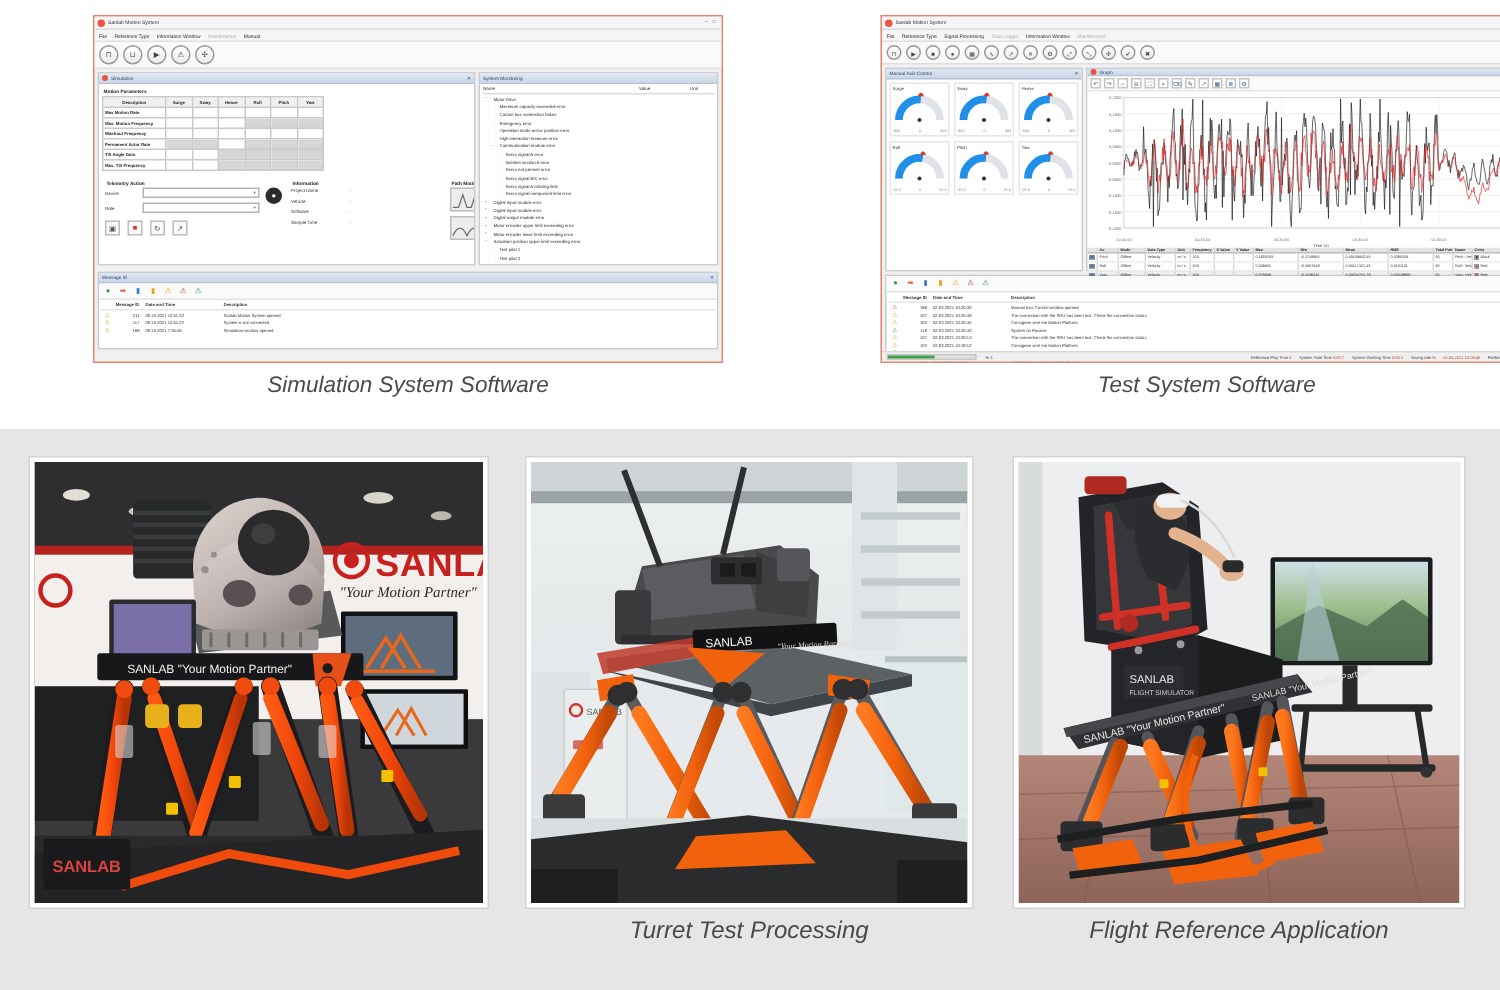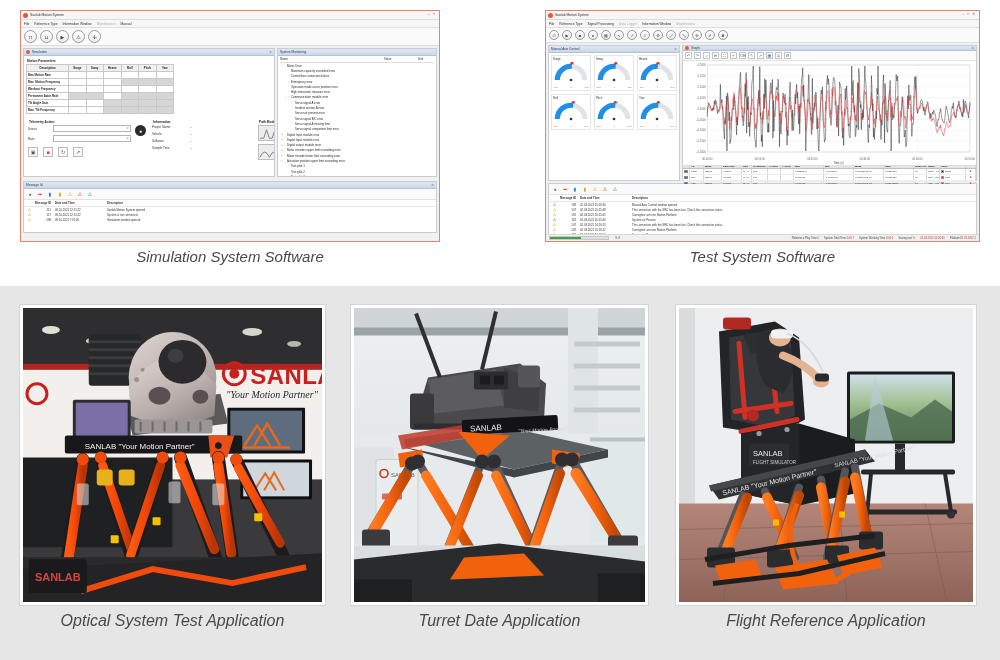--- a/index.html
+++ b/index.html
@@ -3,21 +3,21 @@
 <meta charset="utf-8">
 <style>
   * { box-sizing: border-box; }
   html, body { margin:0; padding:0; }
   body {
     width:1000px; height:660px;
     font-family:"Liberation Sans", sans-serif;
     background:#ffffff;
     overflow:hidden;
   }
-  .page { position:relative; width:1000px; height:660px; }
+  .page { position:relative; width:1000px; height:660px;padding-left:42px; }
 
   
   .sw-band { position:relative; width:1000px; height:286px; background:#fff; }
   .sw-card { position:absolute; top:10px; }
   .sw-left  { left:20px;  width:420px; height:232px; }
   .sw-right { left:545px; width:435px; height:232px; }
   .sw-frame {
     width:100%; height:100%;
     border:1px solid #e8836a;
     background:#f1f1f1;
@@ -1103,21 +1103,20 @@
           <rect x="0" y="250" width="300" height="45" fill="#2a2a2c"></rect>
           <polygon points="0,262 300,246 300,295 0,295" fill="#242426"></polygon>
           <g stroke="#f04a0c" stroke-width="6" fill="none">
             <path d="M58,284 L130,262 L210,276 L284,260"></path>
           </g>
           <rect x="6" y="252" width="58" height="34" rx="2" fill="#1a1a1c"></rect>
           <text x="12" y="274" font-family="Liberation Sans, sans-serif" font-size="11" font-weight="bold" fill="#d8443c">SANLAB</text>
         </svg>
       </div>
     </div>
-    <div class="caption-ph cap-p1">Optical System Test Application</div>
 
     <div class="photo-card ph2">
       <div class="photo">
         <svg viewBox="0 0 291 295" preserveAspectRatio="xMidYMid slice">
           <defs>
             <linearGradient id="orng2" x1="0" y1="0" x2="1" y2="0">
               <stop offset="0" stop-color="#ff7a1e"></stop>
                 <stop offset="0.5" stop-color="#f2620d"></stop>
               <stop offset="1" stop-color="#c14806"></stop>
             </linearGradient>
@@ -1208,21 +1207,21 @@
           <rect x="0" y="238" width="291" height="57" fill="#d9dee0"></rect>
           <polygon points="0,252 145,236 291,254 291,295 0,295" fill="#2a2b2d"></polygon>
           <polygon points="110,250 170,246 190,268 96,272" fill="#f2620d"></polygon>
           <g fill="#1e1f21">
             <rect x="0" y="272" width="58" height="23"></rect>
             <rect x="244" y="266" width="47" height="29"></rect>
           </g>
         </svg>
       </div>
     </div>
-    <div class="caption-ph cap-p2">Turret Date Application</div>
+    <div class="caption-ph cap-p2">Turret Test Processing</div>
 
     <div class="photo-card ph3">
       <div class="photo">
         <svg viewBox="0 0 294 295" preserveAspectRatio="xMidYMid slice">
           <defs>
             <linearGradient id="orng3" x1="0" y1="0" x2="1" y2="0">
               <stop offset="0" stop-color="#ff7a1e"></stop>
                 <stop offset="0.5" stop-color="#ef5f0c"></stop>
               <stop offset="1" stop-color="#bd4605"></stop>
             </linearGradient>

